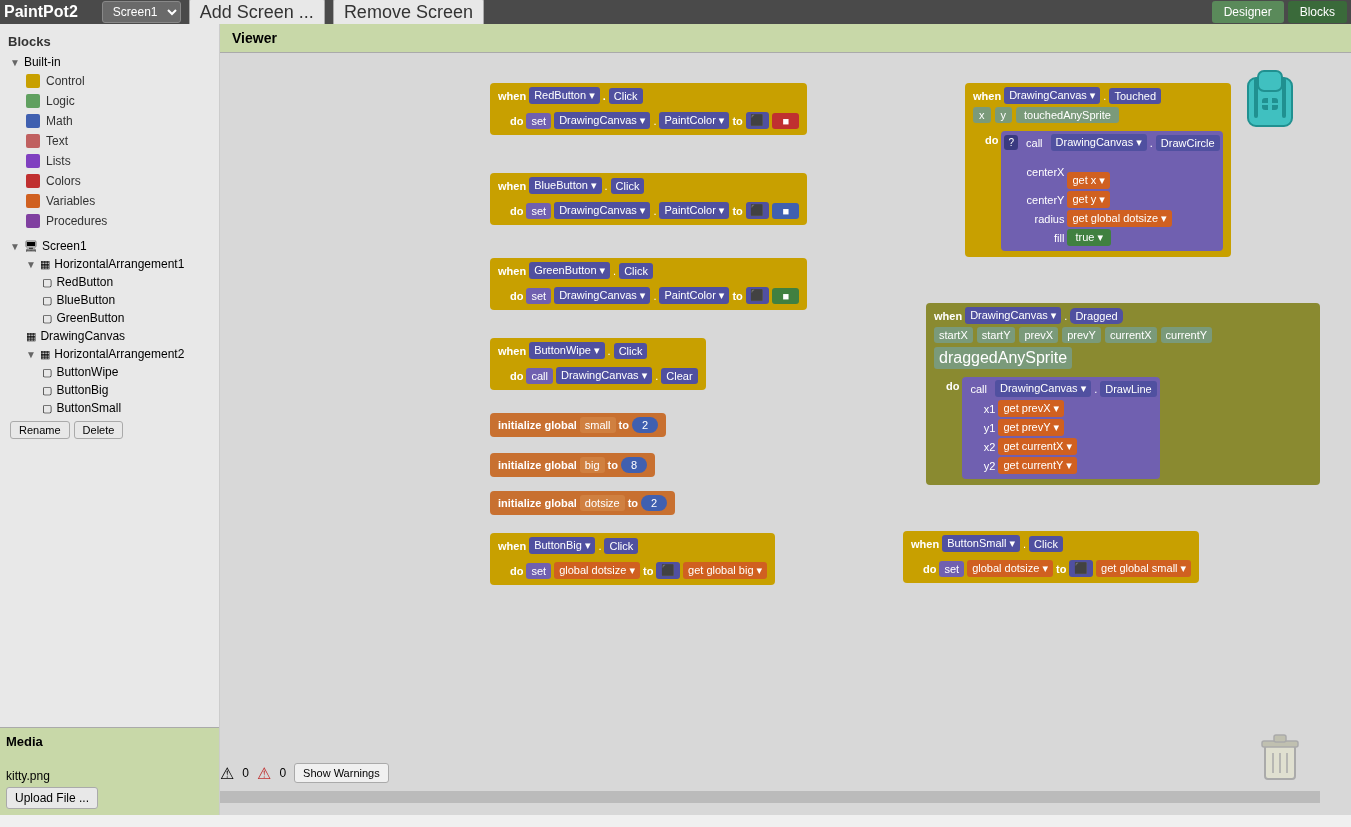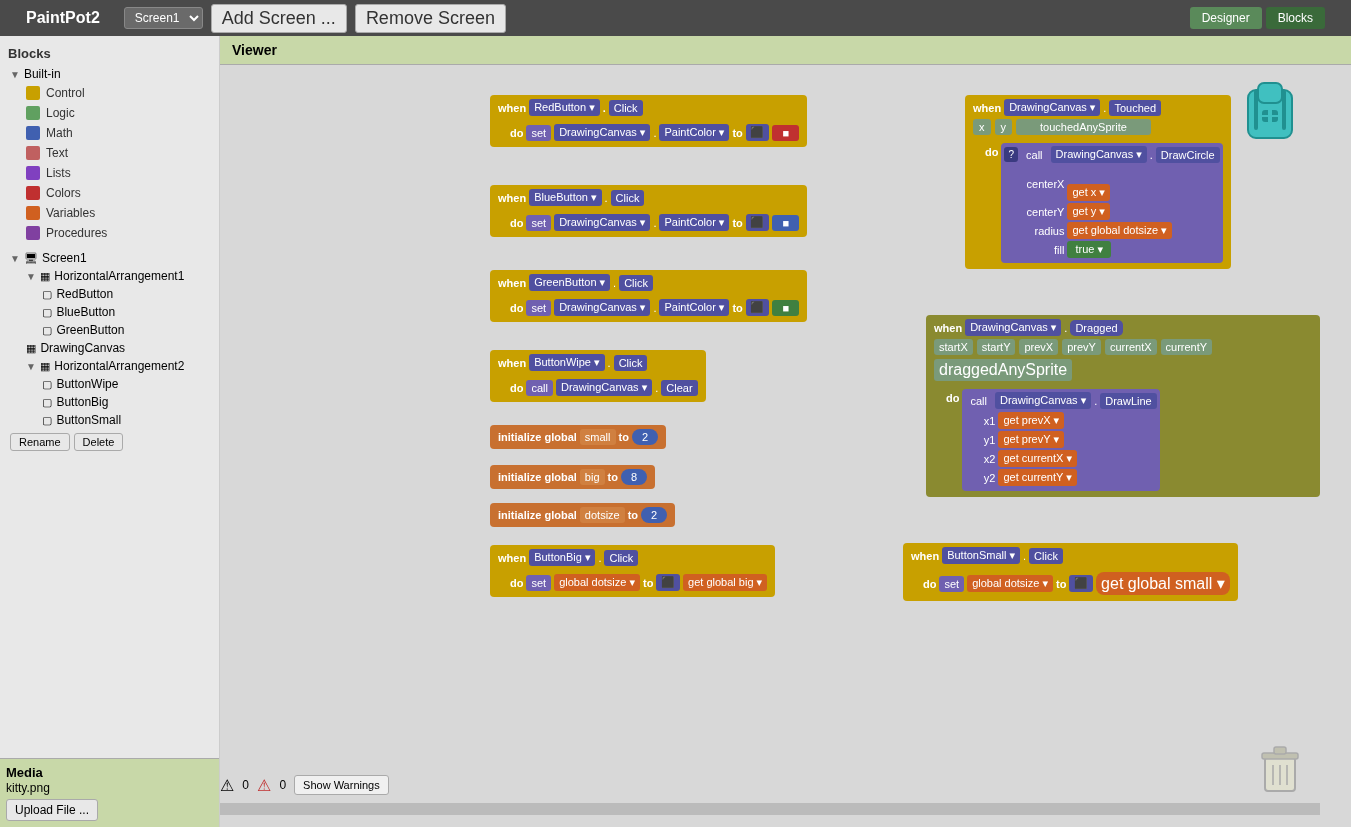--- a/index.html
+++ b/index.html
@@ -1,21 +1,21 @@
 <!DOCTYPE html>
 <html><head>
   <meta charset="utf-8">
   <style>
     * { box-sizing: border-box; margin: 0; padding: 0; }
     body { font-family: Arial, sans-serif; font-size: 12px; background: #f0f0f0; overflow: hidden; }
 
     
     #topbar {
-      display: flex; align-items: center; height: 36px;
-      background: #4a4a4a; color: white; padding: 0 26px; gap: 8px;
+      display: flex; align-items: center; height: 24px;
+      background: #4a4a4a; color: white; padding: 0 4px; gap: 8px;
     }
     #app-title { font-size: 16px; font-weight: bold; color: white; margin-right: 16px; }
     #screen-select {
       background: #6a6a6a; color: white; border: 1px solid #888;
       border-radius: 3px; padding: 2px 6px; font-size: 12px; cursor: pointer;
     }
     .top-btn {
       background: #e8e8e8; border: 1px solid #aaa; border-radius: 3px;
       padding: 3px 10px; font-size: 18px; cursor: pointer; color: #333;
     }
@@ -55,21 +55,21 @@
     .tree-children { padding-left: 16px; }
     .section-header {
       display: flex; align-items: center; gap: 4px;
       padding: 2px 4px; cursor: pointer;
     }
 
     
     #media-section {
       background: #c8d8a8; border-top: 1px solid #aaa; padding: 6px;
     }
-    .media-title { font-weight: bold; font-size: 13px; margin-bottom: 1px; }
+    .media-title { font-weight: bold; font-size: 13px; margin-bottom: 20px; }
     .media-file { font-size: 12px; margin-bottom: 4px; }
     .upload-btn {
       background: #e8e8e8; border: 1px solid #aaa; border-radius: 3px;
       padding: 3px 8px; font-size: 12px; cursor: pointer;
     }
 
     
     #content { flex: 1; display: flex; flex-direction: column; overflow: hidden; }
     #viewer-header {
       background: #c8d8a8; padding: 6px 12px; font-weight: bold;
@@ -397,21 +397,21 @@
           <div style="background:#c8a000;border-radius:4px 4px 0 0;padding:4px 8px;">
             <div style="display:flex;align-items:center;gap:3px;">
               <span style="color:white;font-size:11px;font-weight:bold;">when</span>
               <span style="background:#5050a0;color:white;border-radius:3px;padding:2px 5px;font-size:11px;">DrawingCanvas ▾</span>
               <span style="color:white;font-size:11px;">.</span>
               <span style="background:#5050a0;color:white;border-radius:3px;padding:2px 5px;font-size:11px;">Touched</span>
             </div>
             <div style="display:flex;align-items:center;gap:4px;margin-top:3px;">
               <span style="background:#7a9a7a;color:white;border-radius:3px;padding:2px 6px;font-size:11px;">x</span>
               <span style="background:#7a9a7a;color:white;border-radius:3px;padding:2px 6px;font-size:11px;">y</span>
-              <span style="background:#7a9a7a;color:white;border-radius:3px;padding:2px 24px;font-size:11px;">touchedAnySprite</span>
+              <span style="background:#7a9a7a;color:white;border-radius:3px;padding:2px 8px;font-size:11px;">touchedAnySprite</span>
             </div>
           </div>
 
           <div style="background:#c8a000;border-radius:0 0 4px 4px;padding:4px 8px 6px 20px;">
             <div style="display:flex;align-items:flex-start;gap:3px;">
               <span style="color:white;font-size:11px;font-weight:bold;margin-top:3px;">do</span>
               <div style="background:#7060b0;border-radius:4px;padding:3px;">
 
                 <div style="display:flex;align-items:center;gap:3px;margin-bottom:3px;">
                   <span style="background:#3a3a80;color:white;border-radius:3px;padding:2px 4px;font-size:10px;">?</span>
@@ -501,21 +501,21 @@
             <span style="color:white;font-size:11px;">.</span>
             <span style="background:#5050a0;color:white;border-radius:3px;padding:2px 5px;font-size:11px;">Click</span>
           </div>
           <div style="background:#c8a000;border-radius:0 0 4px 4px;padding:4px 8px 6px 20px;">
             <div style="display:flex;align-items:center;gap:3px;">
               <span style="color:white;font-size:11px;font-weight:bold;">do</span>
               <span style="background:#7060b0;color:white;border-radius:3px;padding:2px 5px;font-size:11px;">set</span>
               <span style="background:#d06020;color:white;border-radius:3px;padding:2px 5px;font-size:11px;">global dotsize ▾</span>
               <span style="color:white;font-size:11px;font-weight:bold;">to</span>
               <span style="background:#5050a0;color:white;border-radius:3px;padding:2px 5px;font-size:11px;">⬛</span>
-              <span style="background:#d06020;color:white;border-radius:8px;padding:2px 5px;font-size:16px;">get global small ▾</span>
+              <span style="background:#d06020;color:white;border-radius:3px;padding:2px 5px;font-size:11px;">get global small ▾</span>
             </div>
           </div>
         </div>
 
         <div style="position:absolute;bottom:20px;left:0px;display:flex;align-items:center;gap:8px;">
           <span style="font-size:16px;">⚠</span>
           <span style="font-size:12px;">0</span>
           <span style="font-size:16px;color:#c03030;">⚠</span>
           <span style="font-size:12px;">0</span>
           <button class="warning-btn">Show Warnings</button>

